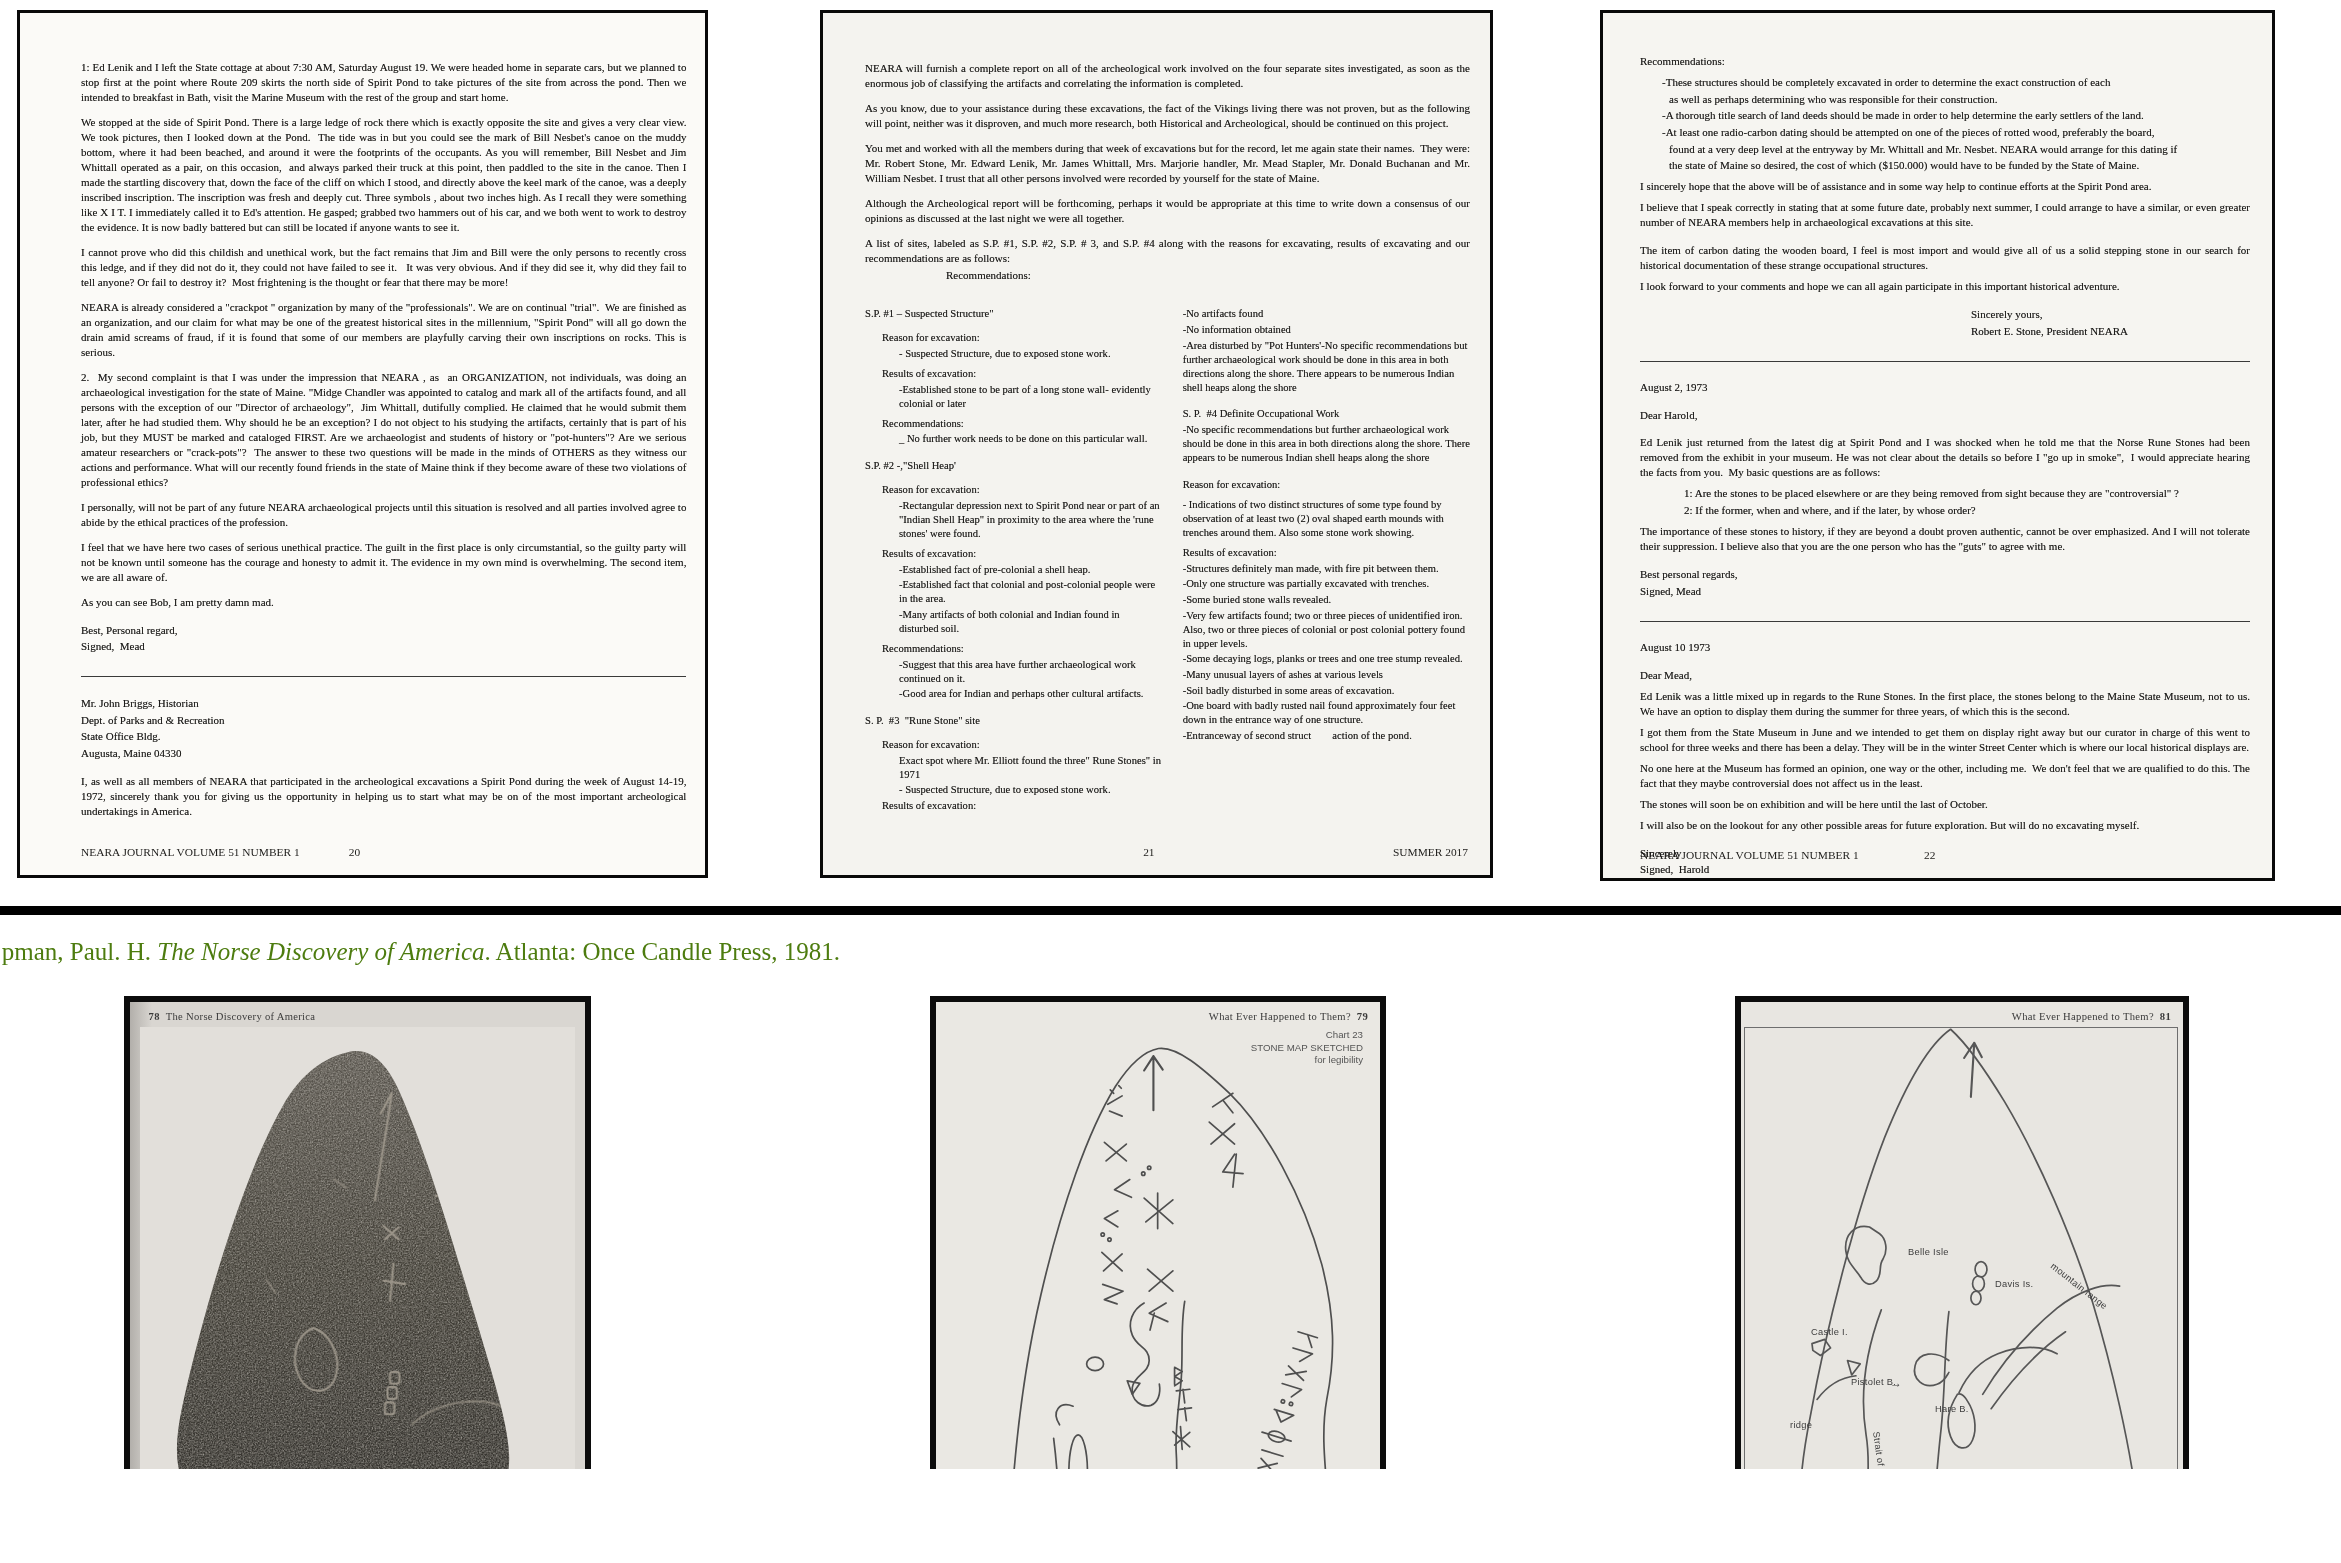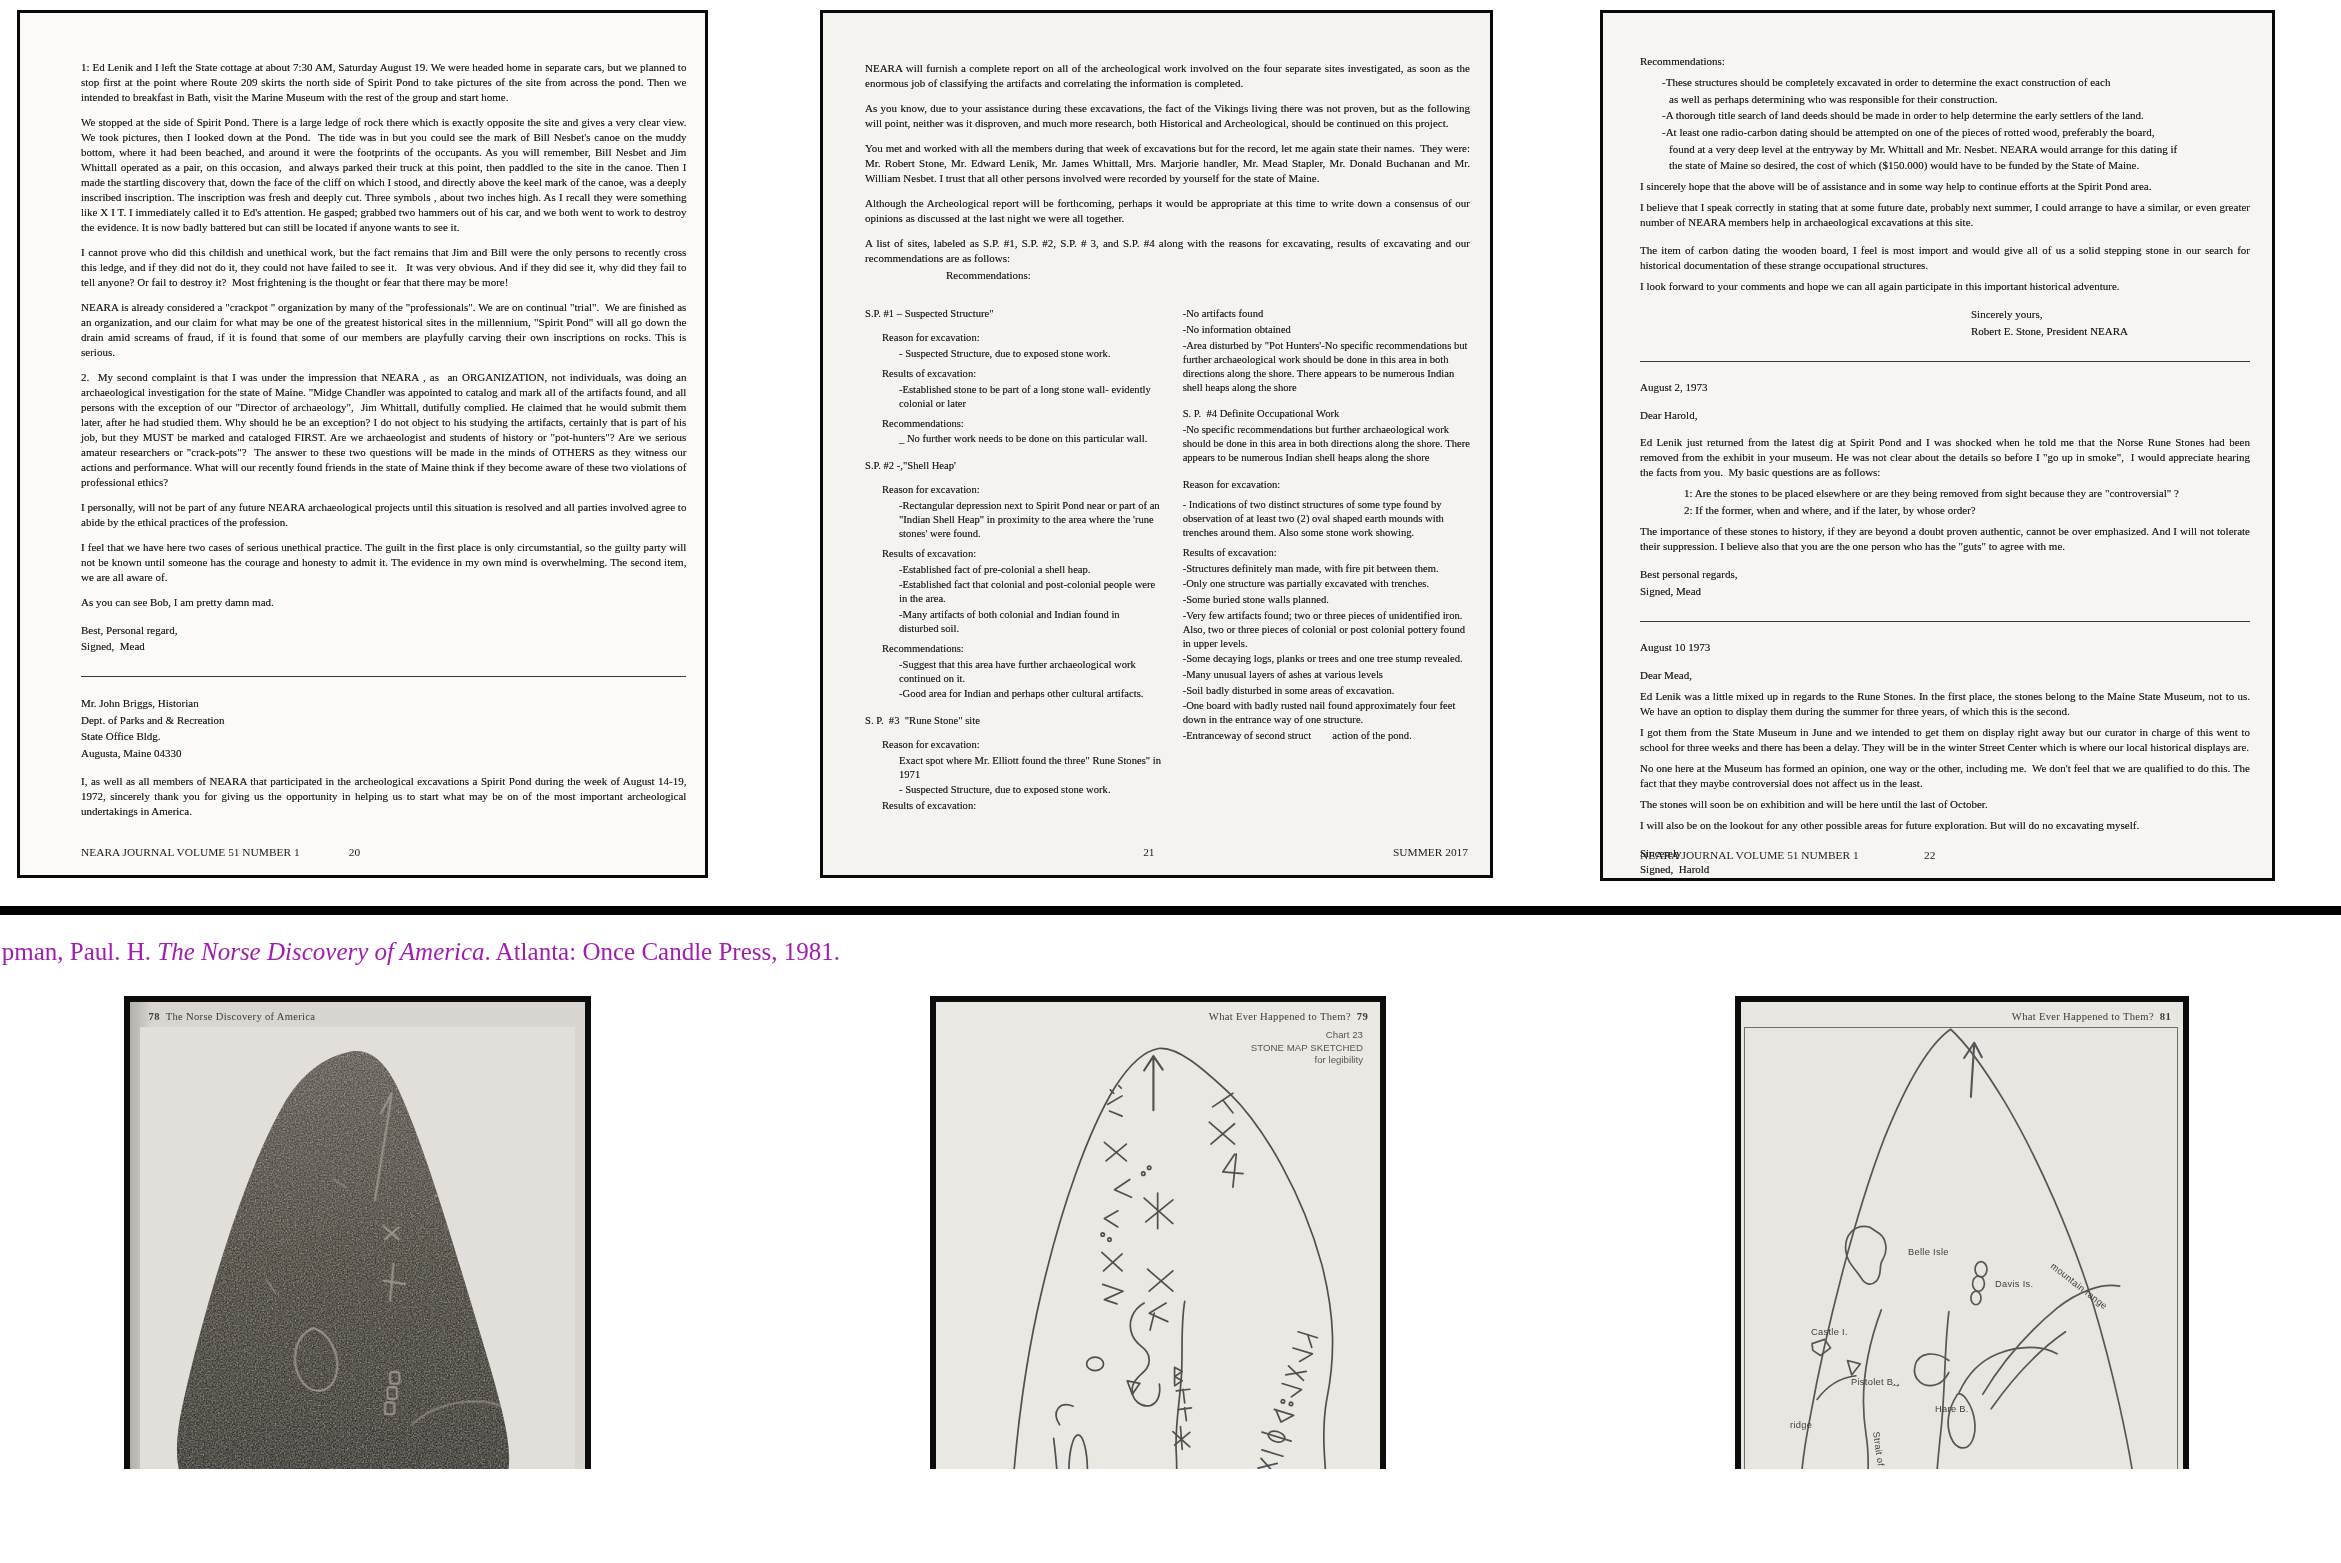--- a/index.html
+++ b/index.html
@@ -31,21 +31,21 @@
   .colR{width:47.5%;}
   .col .ind1{padding-left:17px;}
   .col .ind2{padding-left:34px;}
   .pfoot{position:absolute;left:0;right:0;bottom:12px;height:17px;font-size:11.4px;}
   .fl{position:absolute;left:61px;}
   #p22 .fl{left:37px;}
   .fc{position:absolute;left:48%;}
   .fr{position:absolute;right:22px;}
   
   #divider{position:absolute;left:0;top:906px;width:2342px;height:9.3px;background:#000;}
-  #citation{position:absolute;left:1.7px;top:938px;font-size:25px;color:#a21caf;white-space:pre;}
+  #citation{position:absolute;left:1.7px;top:938px;font-size:25px;color:#4d7c0f;white-space:pre;}
   
   .fig{position:absolute;top:996px;border:6px solid #0c0c0c;box-sizing:border-box;overflow:hidden;}
   #fig1{left:124px;width:467px;height:592px;background:#d9d6d1;}
   #fig2{left:930px;width:456px;height:565px;background:#eae8e3;}
   #fig3{left:1735px;width:454px;height:592px;background:#e8e6e1;}
   .fighead{position:absolute;top:8.5px;font-size:10.6px;color:#3a3a3a;letter-spacing:0.3px;white-space:pre;}
   #fig1 .fighead{left:18.6px;}
   #fig2 .fighead,#fig3 .fighead{right:12px;}
   .gutter{position:absolute;left:0;top:0;bottom:0;width:22px;
           background:linear-gradient(90deg,rgba(40,38,34,.22),rgba(40,38,34,0));}
@@ -130,21 +130,21 @@
             <div class="blk gap tight">-No artifacts found</div>
             <div class="blk tight">-No information obtained</div>
             <div class="blk tight">-Area disturbed by "Pot Hunters'-No specific recommendations but further archaeological work should be done in this area in both directions along the shore. There appears to be numerous Indian shell heaps along the shore</div>
             <div class="blk gap tight">S. P.  #4 Definite Occupational Work</div>
             <div class="blk tight">-No specific recommendations but further archaeological work should be done in this area in both directions along the shore. There appears to be numerous Indian shell heaps along the shore</div>
             <div class="blk gap tight">Reason for excavation:</div>
             <div class="blk gap-sm tight">- Indications of two distinct structures of some type found by observation of at least two (2) oval shaped earth mounds with trenches around them. Also some stone work showing.</div>
             <div class="blk gap-sm tight">Results of excavation:</div>
             <div class="blk tight">-Structures definitely man made, with fire pit between them.</div>
             <div class="blk tight">-Only one structure was partially excavated with trenches.</div>
-            <div class="blk tight">-Some buried stone walls planned.</div>
+            <div class="blk tight">-Some buried stone walls revealed.</div>
             <div class="blk tight">-Very few artifacts found; two or three pieces of unidentified iron.  Also, two or three pieces of colonial or post colonial pottery found in upper levels.</div>
             <div class="blk tight">-Some decaying logs, planks or trees and one tree stump revealed.</div>
             <div class="blk tight">-Many unusual layers of ashes at various levels</div>
             <div class="blk tight">-Soil badly disturbed in some areas of excavation.</div>
             <div class="blk tight">-One board with badly rusted nail found approximately four feet down in the entrance way of one structure.</div>
             <div class="blk tight">-Entranceway of second struct        action of the pond.</div>
           </div>
       </div>
     </div>
     <div class="pfoot">

